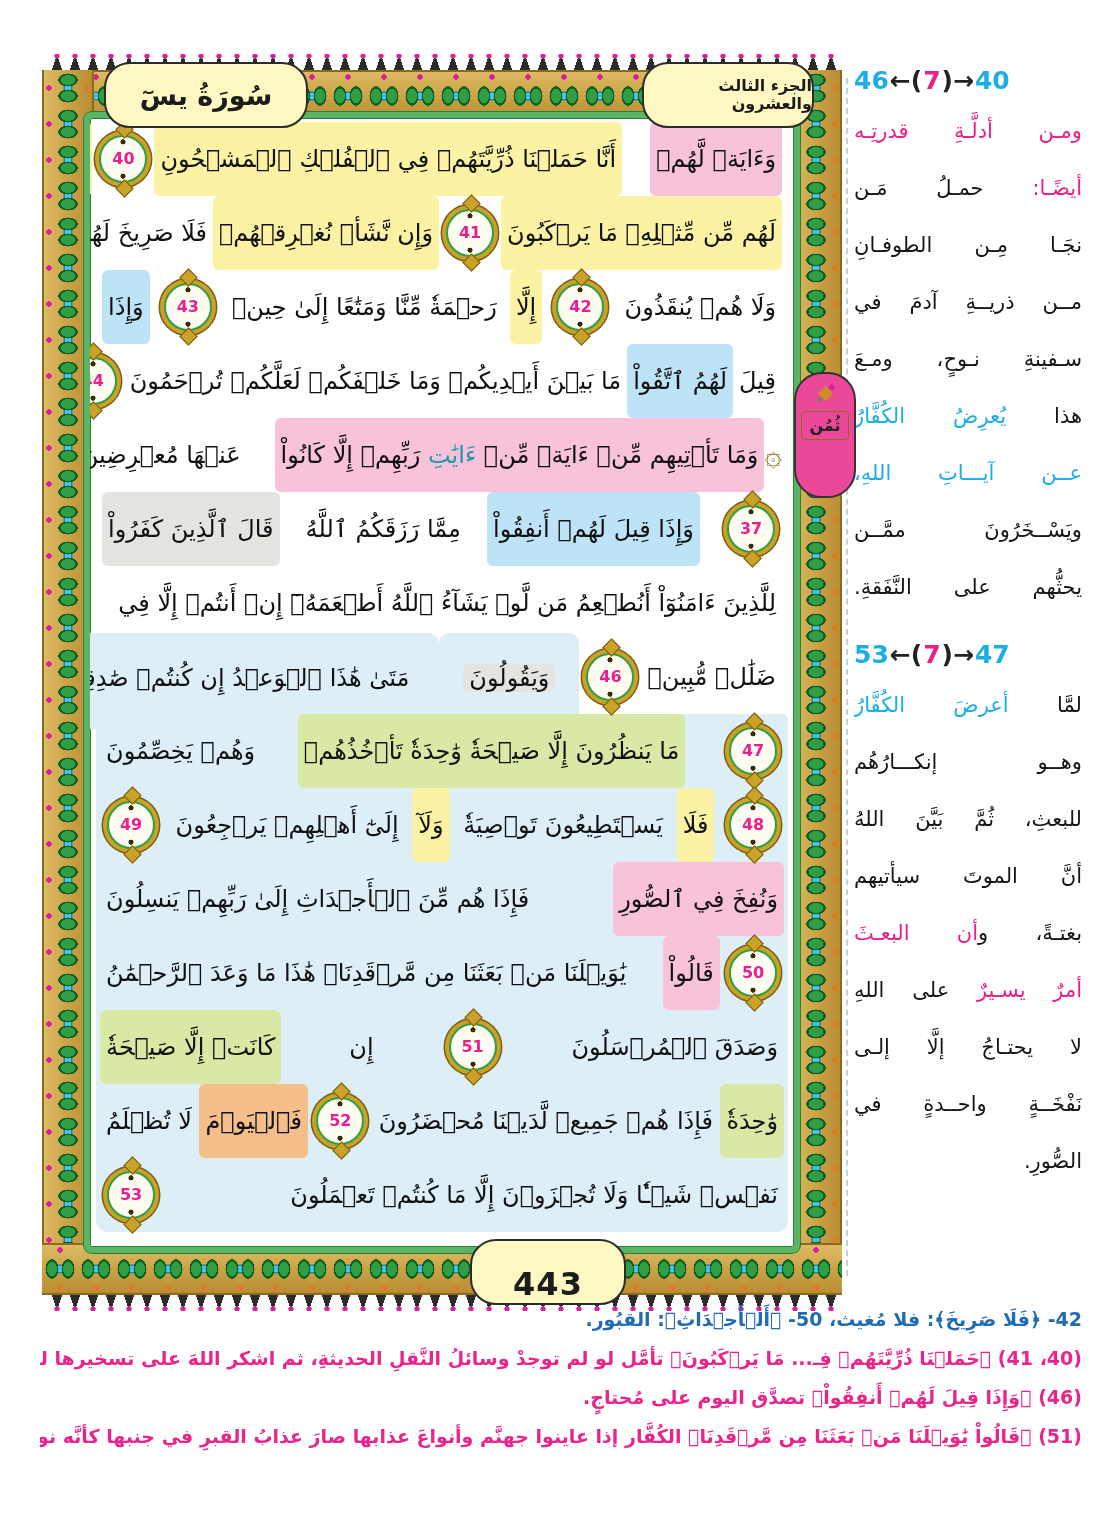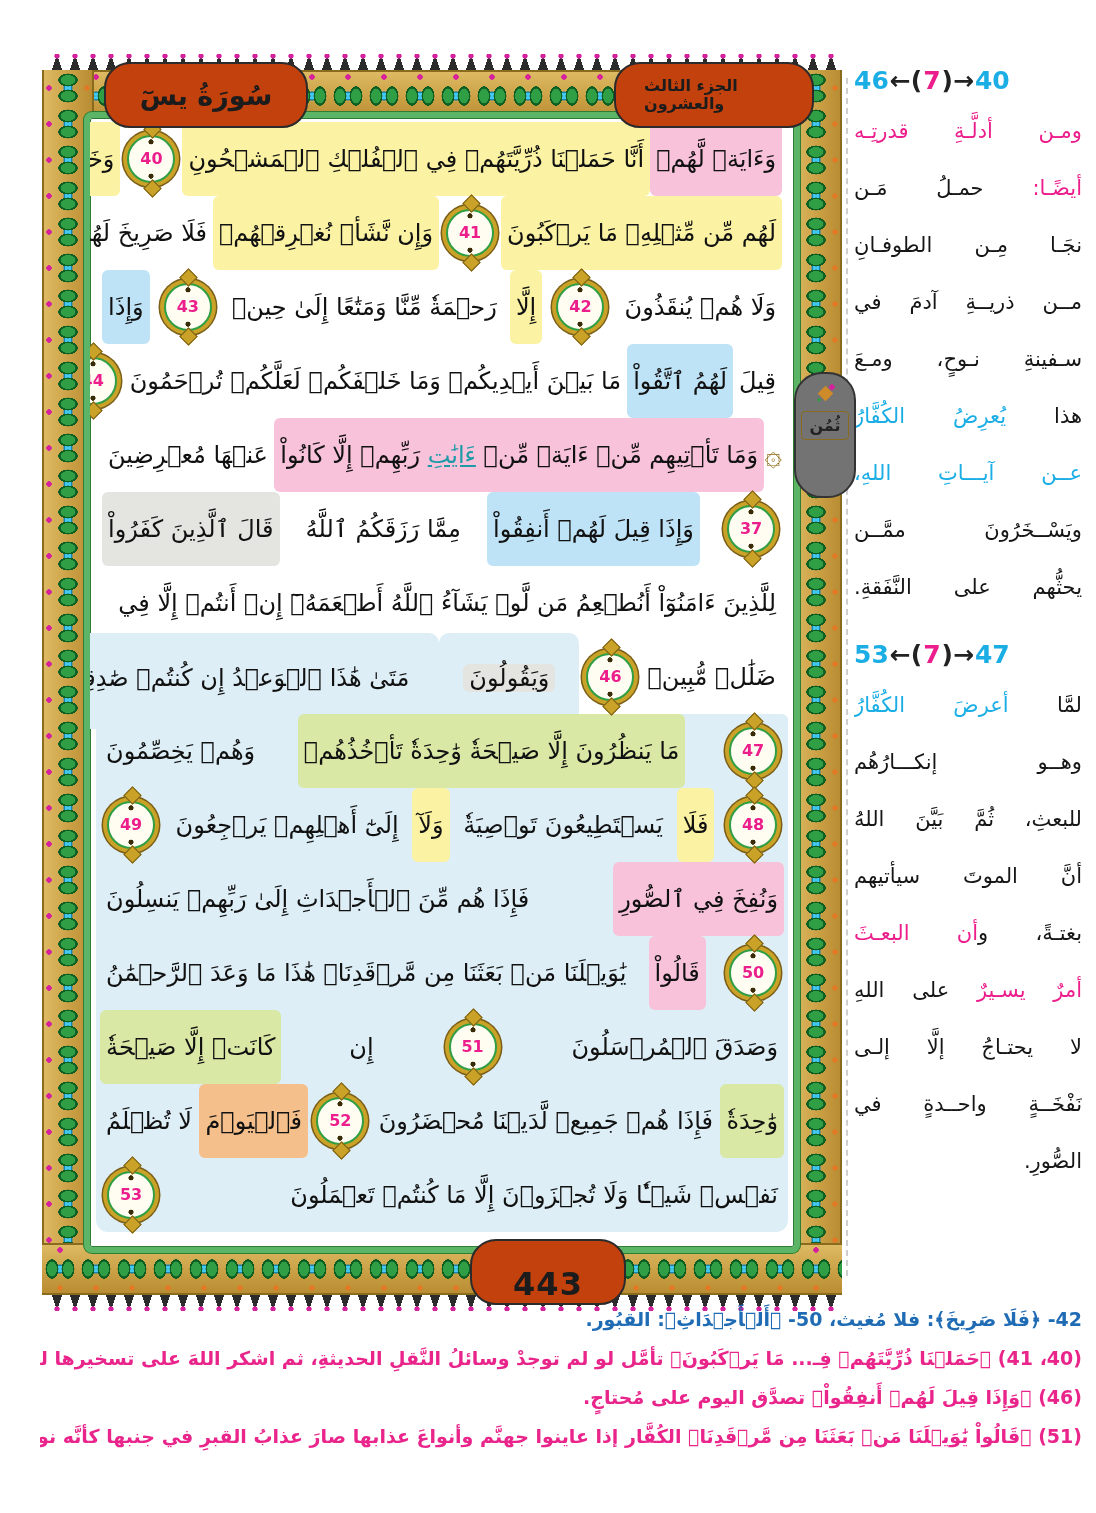--- a/index.html
+++ b/index.html
@@ -43,61 +43,61 @@
   .spikes{position:absolute;left:6px;right:6px;height:16px;}
   .spikes-top{top:-16px;background:
       radial-gradient(circle at 9px 2px, #d6219c 0 2.3px, transparent 3px),
       conic-gradient(from 162deg at 50% 0%, #2b2b2b 0 36deg, transparent 0);
       background-size:18px 16px;}
   .spikes-bottom{bottom:-16px;background:
       radial-gradient(circle at 9px 14px, #d6219c 0 2.3px, transparent 3px),
       conic-gradient(from -18deg at 50% 100%, #2b2b2b 0 36deg, transparent 0);
       background-size:18px 16px;}
 
-  .cartouche{position:absolute;background:#c2410c;border:2.5px solid #2b2b2b;border-radius:26px;
+  .cartouche{position:absolute;background:#fef9c3;border:2.5px solid #2b2b2b;border-radius:26px;
      display:flex;align-items:center;justify-content:center;z-index:3;font-weight:bold;color:#1c1c1c;}
   .surah-cartouche{left:62px;top:-8px;width:200px;height:62px;font-size:27px;}
-  .juz-cartouche{right:28px;top:-8px;width:168px;height:62px;font-size:16px;text-align:left;line-height:1.15;padding-left:28px;}
+  .juz-cartouche{right:28px;top:-8px;width:168px;height:62px;font-size:16px;text-align:right;line-height:1.15;}
   .page-num-cartouche{left:428px;bottom:-10px;width:152px;height:62px;font-size:32px;letter-spacing:1px;align-items:flex-end;}
 
   .inner-frame{position:absolute;inset:42px;background:#fff;border:6px solid var(--frame-green);
      border-radius:8px;box-shadow:0 0 0 1px var(--frame-green-dark), inset 0 0 0 1px var(--frame-green-dark);
      z-index:2;overflow:hidden;}
 
   
   #quran-lines{position:absolute;inset:4px 8px;direction:rtl;}
   .q-line{display:flex;direction:rtl;align-items:center;justify-content:space-between;
      height:74px;line-height:74px;font-size:24px;color:#111;white-space:nowrap;overflow:visible;padding:0 4px;}
   .seg{white-space:nowrap;padding:0 6px;border-radius:6px;}
   .hl-yellow{background:var(--hl-yellow);}
-  .hl-pink{background:var(--hl-pink);}
+  .hl-pink{background:var(--hl-pink);margin-left:28px;}
   .hl-blue{background:var(--hl-blue);}
   .hl-gray{background:var(--hl-gray);}
   .hl-green{background:var(--hl-green);}
   .hl-orange{background:var(--hl-orange);}
-  .fg-teal{color:#1d9aa8;text-decoration:underline;}
+  .fg-teal{color:#1d9aa8;}
   .on-blue{background:var(--panel-blue);border-radius:10px 10px 0 0;padding:8px 24px 14px;margin-bottom:-8px;}
   .on-blue:last-child{flex:1;display:flex;justify-content:space-between;}
   .on-blue .seg-inner{border-radius:6px;padding:0 6px;}
   .blue-panel{background:var(--panel-blue);border-radius:16px 6px 12px 12px;margin:0 -2px;}
   .hizb-mark{font-size:30px;color:#8c6a12;line-height:74px;}
   .medallion{position:relative;flex:0 0 auto;width:44px;height:44px;border-radius:50%;
      background:radial-gradient(circle at 50% 11%, #3a2b08 2.3px, transparent 2.8px),
                 radial-gradient(circle at 50% 89%, #3a2b08 2.3px, transparent 2.8px),#fffdf2;
      border:2px solid #2f9e44;box-shadow:0 0 0 4px #c9a227,0 0 0 5.5px #7a5e17;
      display:flex;align-items:center;justify-content:center;margin:0 7px;}
   .medallion::before,.medallion::after{content:"";position:absolute;left:50%;width:11px;height:11px;
      margin-left:-5.5px;background:#c9a227;border:1px solid #7a5e17;transform:rotate(45deg);}
   .medallion::before{top:-14px;}
   .medallion::after{bottom:-14px;}
   .medallion .num{font-style:normal;direction:ltr;font-weight:bold;font-size:16px;line-height:1;
      color:var(--magenta);font-family:"DejaVu Sans",sans-serif;}
 
   
-  .thumn{position:absolute;left:794px;top:372px;width:58px;height:112px;background:#737373;
+  .thumn{position:absolute;left:794px;top:372px;width:58px;height:112px;background:#ec4899;
      border:2px solid #333;border-radius:28px;z-index:4;display:flex;flex-direction:column;
      align-items:center;justify-content:flex-start;padding-top:10px;}
   .thumn-orn{width:11px;height:11px;background:#cf8a2a;transform:rotate(45deg);margin:4px auto 12px;
      box-shadow:0 -9px 0 -3px #d6219c, 0 9px 0 -4px #2f9e44;}
   .thumn-label{font-size:16px;font-weight:bold;color:#222;border:1.5px solid #8a6a1d;border-radius:4px;
      padding:4px 7px;line-height:1.2;}
   .sidebar-divider{position:absolute;left:846px;top:78px;height:1198px;border-right:2px dashed #c2c2c2;opacity:.8;}
 
   
   .sidebar{position:absolute;left:854px;top:66px;width:228px;direction:rtl;color:#161616;}

